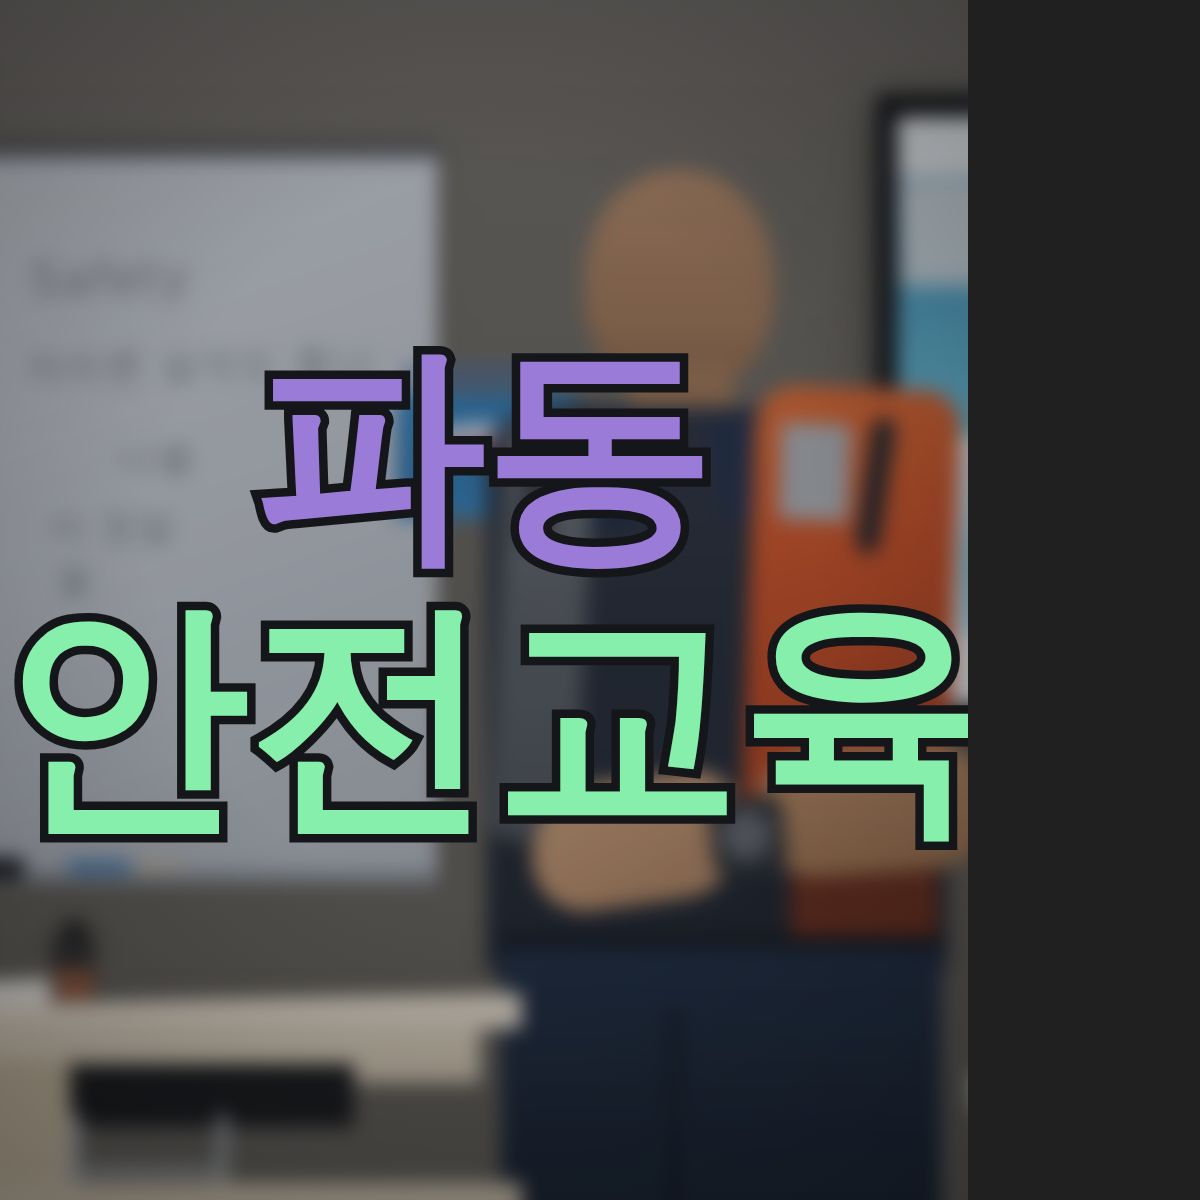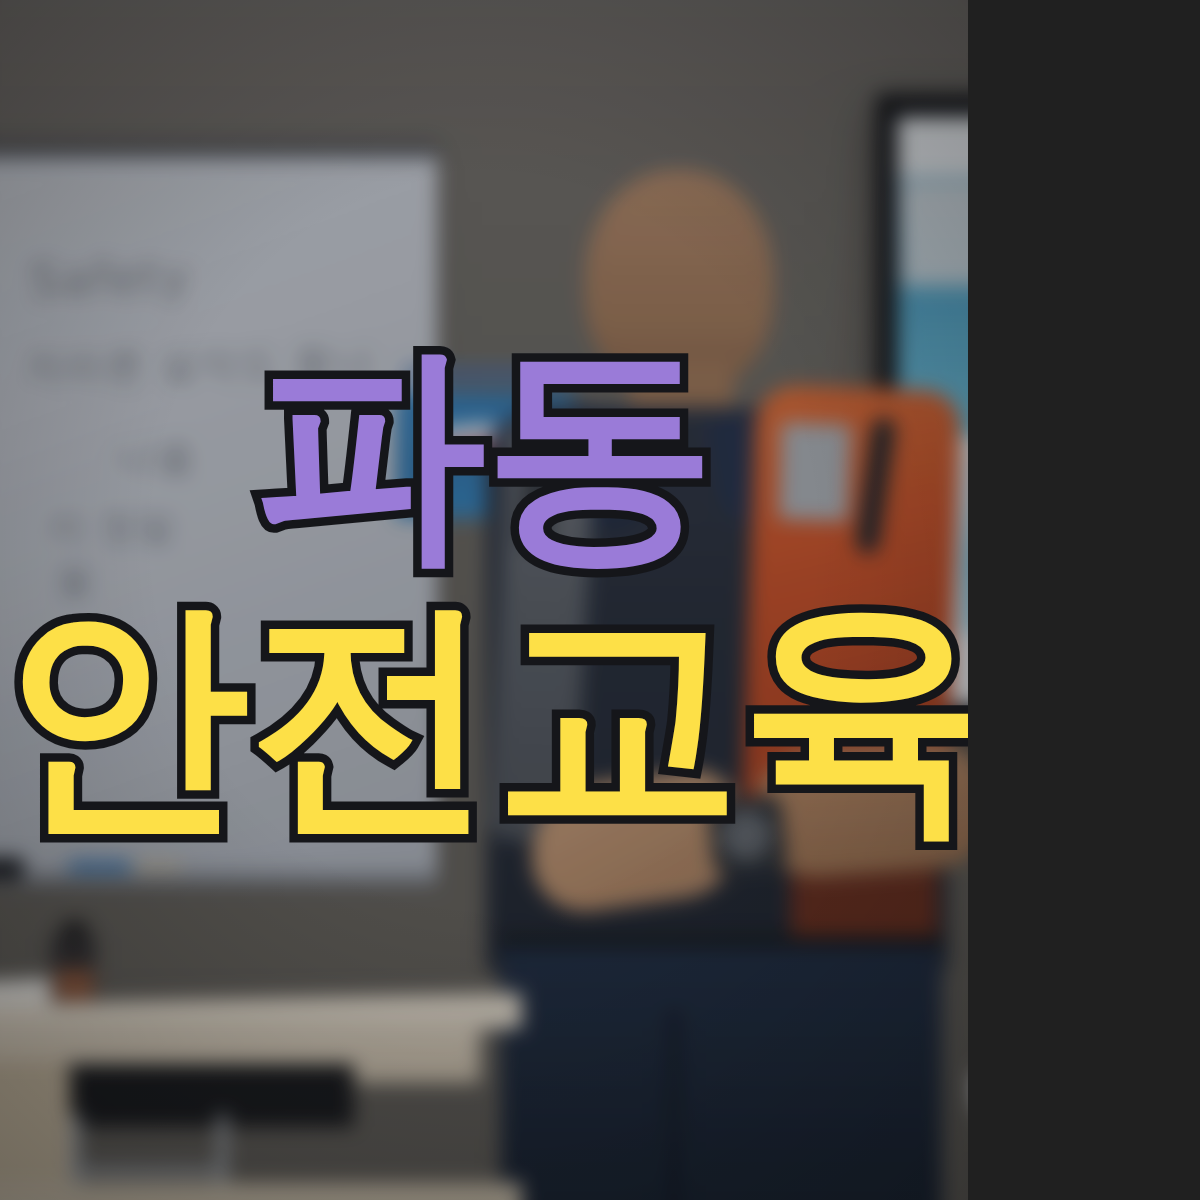--- a/index.html
+++ b/index.html
@@ -459,16 +459,16 @@
     <div class="table-right-leg"></div>
     <div class="table-right"></div>
     <div class="table-right-top"></div>
   </div>
 
   <div class="overall-dim"></div>
   <div class="vignette"></div>
 
   <div class="title-block">
     <div class="tline tline-1" style="color: rgb(154, 123, 216); -webkit-text-stroke: 17px rgb(21, 22, 26);">파동</div>
-    <div class="tline tline-2" style="color: #fde047; margin-left: 19px; -webkit-text-stroke: 17px rgb(21, 22, 26);">안전교육</div>
+    <div class="tline tline-2" style="color: #86efac; margin-left: 19px; -webkit-text-stroke: 17px rgb(21, 22, 26);">안전교육</div>
   </div>
 
 </div>
 
 </body></html>

